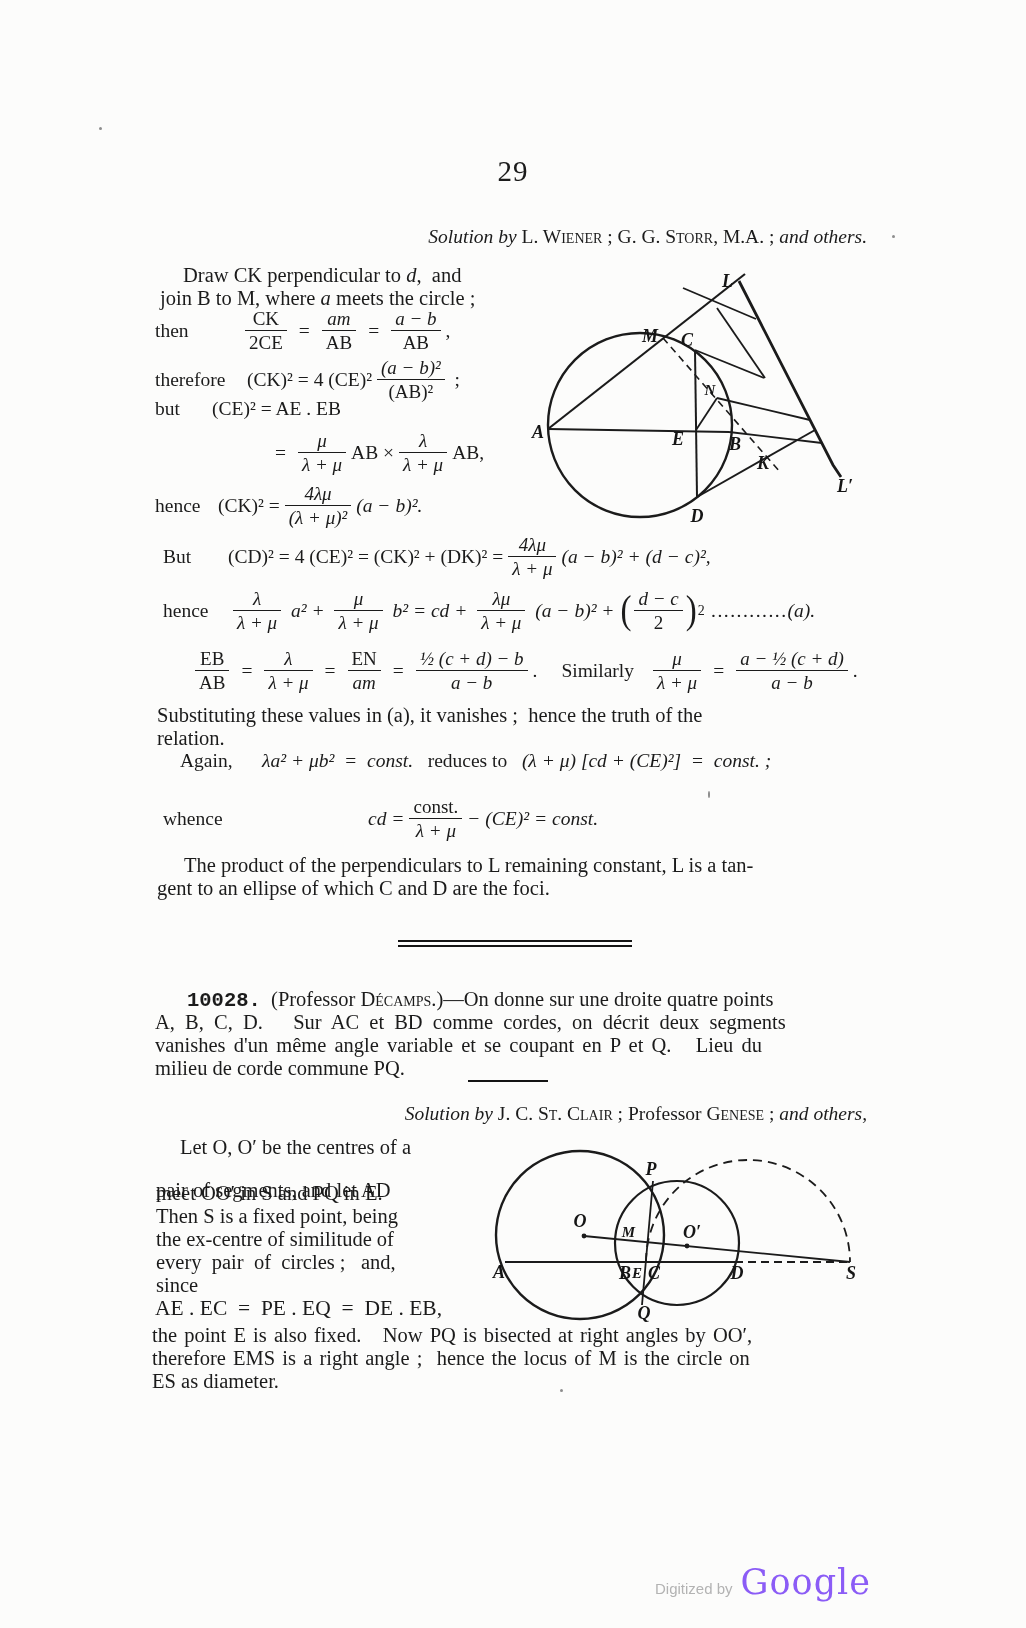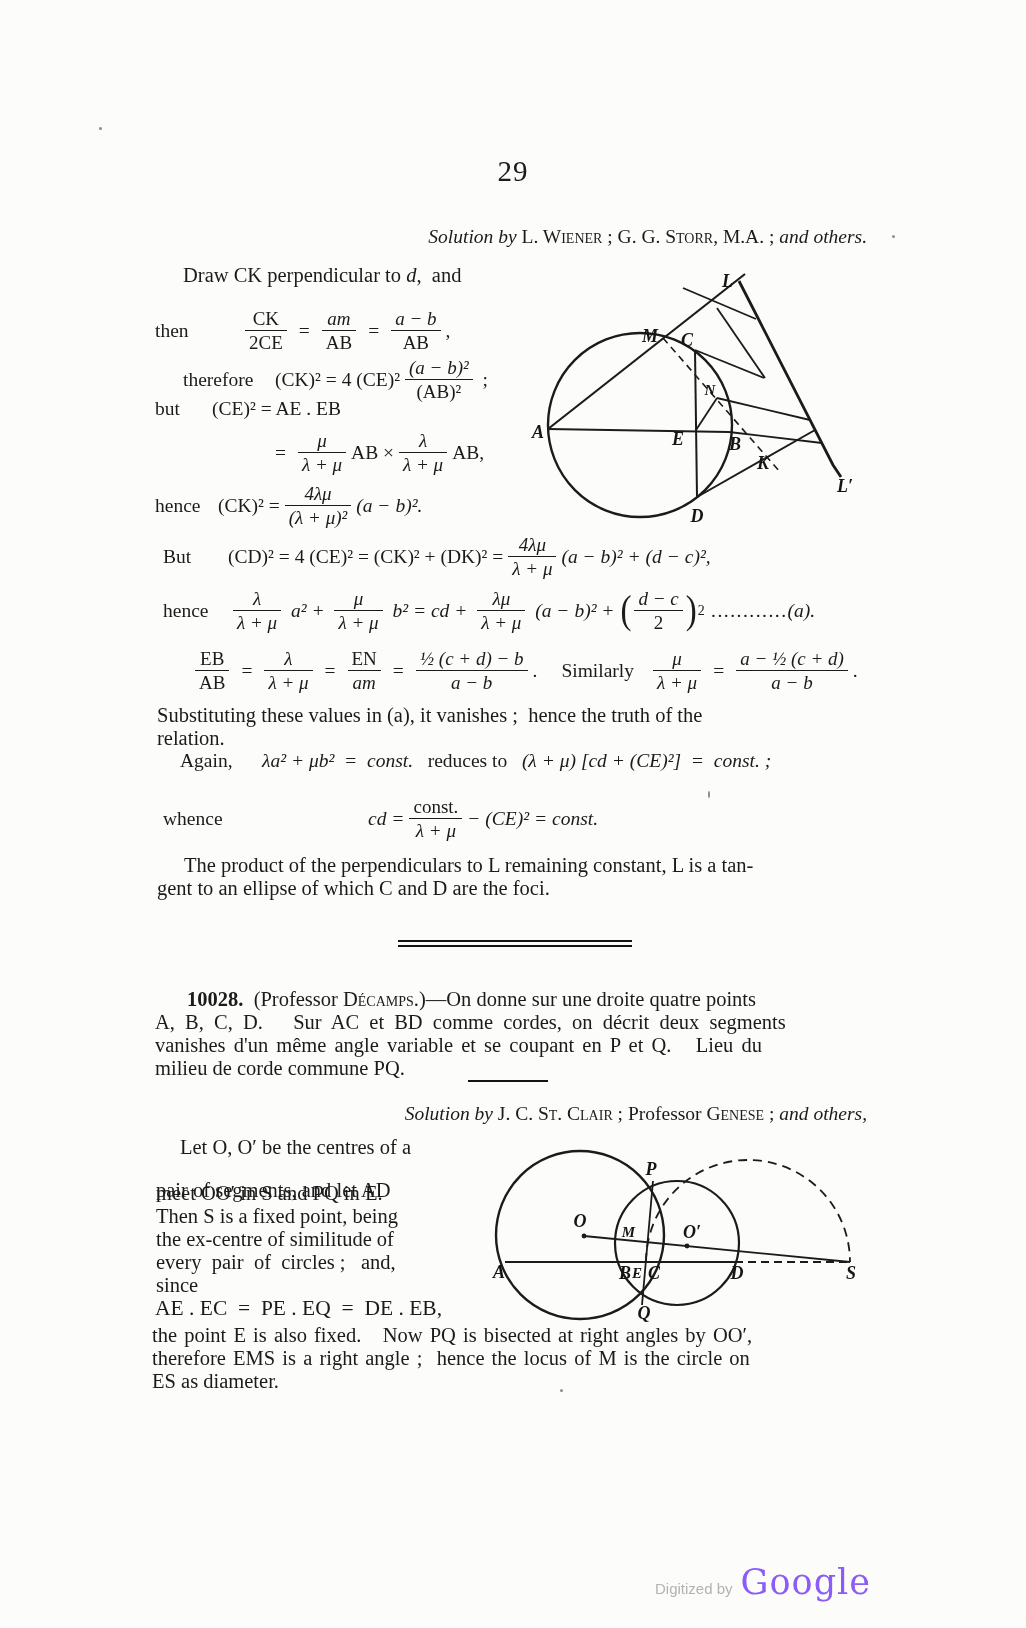--- a/index.html
+++ b/index.html
@@ -3,21 +3,21 @@
 <meta charset="utf-8">
 <style>
   html,body{margin:0;padding:0;background:#e8e8e8;}
   #page{position:relative;width:1026px;height:1628px;background:#fcfcfb;color:#1b1b1b;
         font-family:"Liberation Serif",serif;overflow:hidden;}
   .abs{position:absolute;}
   .pgnum{top:155px;left:0;width:1026px;text-align:center;font-size:29px;letter-spacing:1px;}
   .byline{left:155px;width:712px;text-align:right;font-size:19.5px;}
   .it{font-style:italic;}
   .sc{font-variant:small-caps;}
-  .bold{font-weight:700;}
+  .bold{font-weight:700;font-family:Liberation Mono, monospace;}
   .bodytxt{font-size:20.5px;line-height:23px;white-space:pre;}
   .eqrow{position:absolute;display:flex;align-items:center;font-size:19.5px;white-space:pre;}
   .kw{display:inline-block;font-style:normal;}
   .m{font-style:italic;}
   .r{font-style:normal;}
   .fr{display:inline-block;text-align:center;line-height:1.12;margin:0 5px;font-size:19px;}
   .fr .n{display:block;border-bottom:1.5px solid #1b1b1b;padding:0 4px 1px;}
   .fr .d{display:block;padding:1px 4px 0;}
   .op{margin:0 7px;}
   .bigp{font-size:33px;line-height:1;transform:scaleY(1.2);display:inline-block;margin:0 1px;}
@@ -35,33 +35,34 @@
 </head>
 <body>
 
 <div id="page">
 
   <div class="abs pgnum">29</div>
 
   <div class="abs byline" style="top:226px;"><span class="it">Solution by </span><span class="sc">L. Wiener ;  G. G. Storr, M.A. ; </span><span class="it">and others.</span></div>
 
   <div class="abs bodytxt" style="top:264px;left:183px;"><span>Draw CK perpendicular to </span><span class="it">d</span><span>,  and</span></div>
+  <div class="abs bodytxt" style="top:287px;left:160px;"><span>join B to M, where </span><span class="it">a</span><span> meets the circle ;</span></div>
 
   <div class="eqrow" style="top:308px;left:155px;">
     <span class="kw" style="width:85px;">then</span>
     <span class="fr"><span class="n r">CK</span><span class="d r">2CE</span></span>
     <span class="op">=</span>
     <span class="fr"><span class="n m">am</span><span class="d r">AB</span></span>
     <span class="op">=</span>
     <span class="fr"><span class="n m">a − b</span><span class="d r">AB</span></span>
     <span>,</span>
   </div>
 
   <div class="eqrow" style="top:357px;left:155px;">
-    <span class="kw" style="width:92px;margin-left:28px;">therefore</span>
+    <span class="kw" style="width:92px;">therefore</span>
     <span class="r">(CK)² = 4 (CE)²</span>
     <span class="fr"><span class="n m">(a − b)²</span><span class="d r">(AB)²</span></span>
     <span> ;</span>
   </div>
 
   <div class="eqrow" style="top:398px;left:155px;">
     <span class="kw" style="width:57px;">but</span>
     <span class="r">(CE)² = AE . EB</span>
   </div>
 

